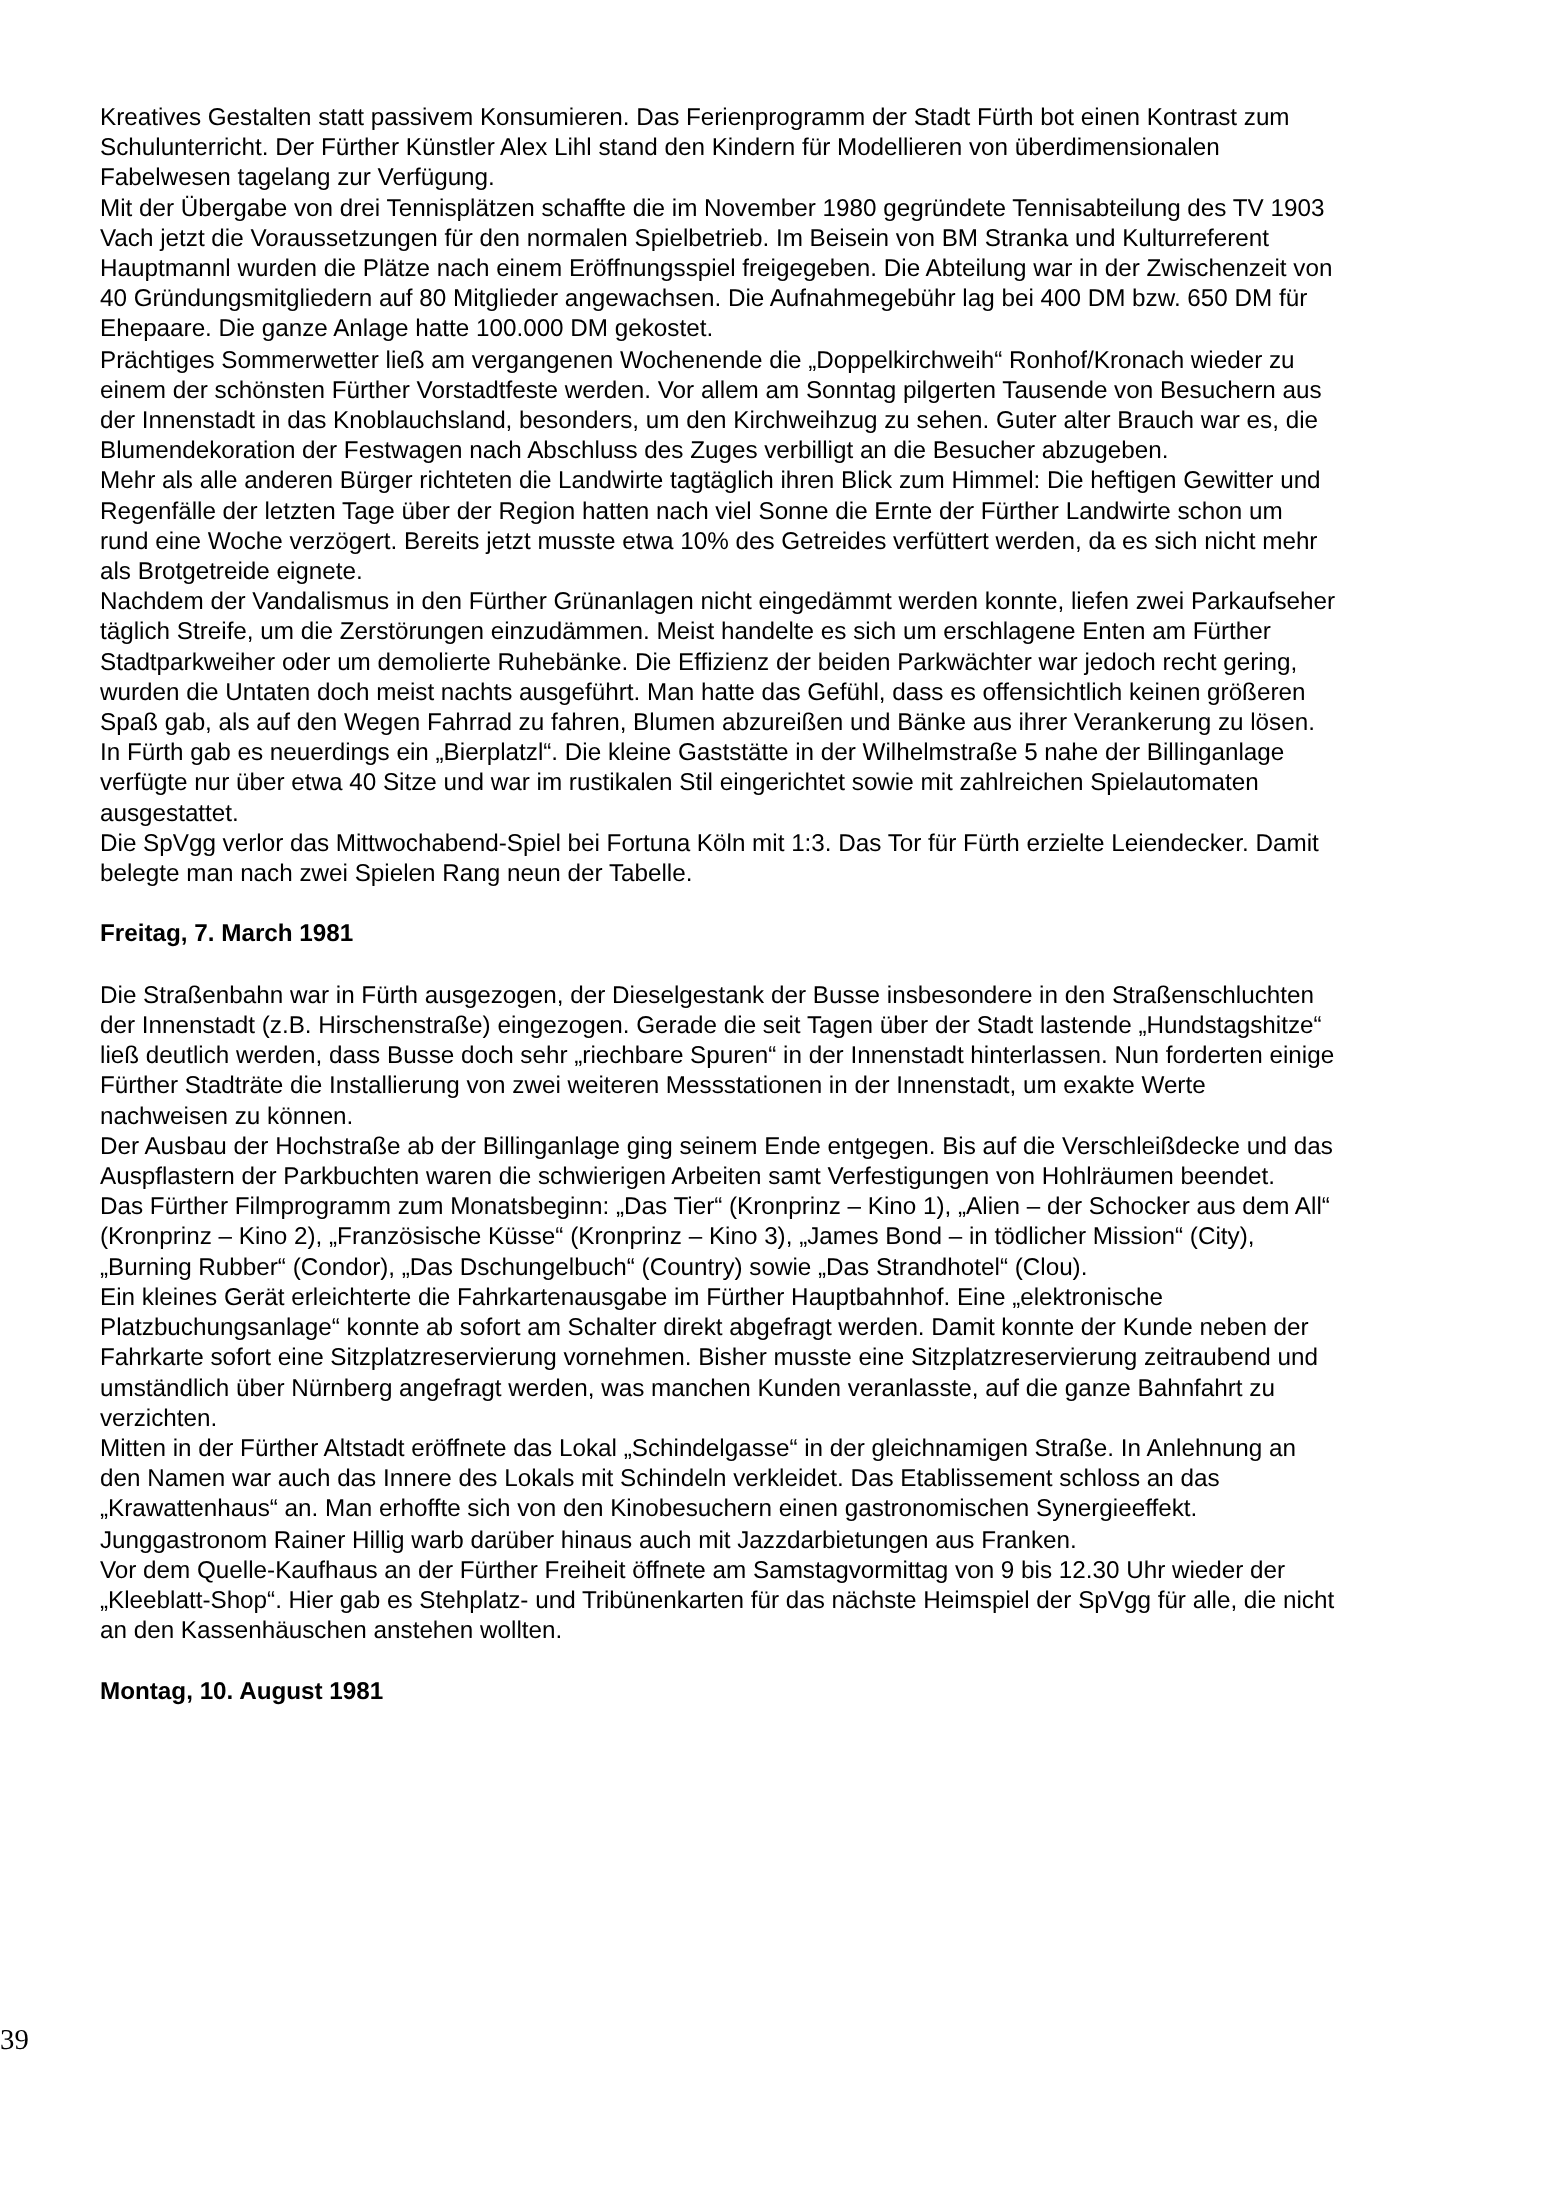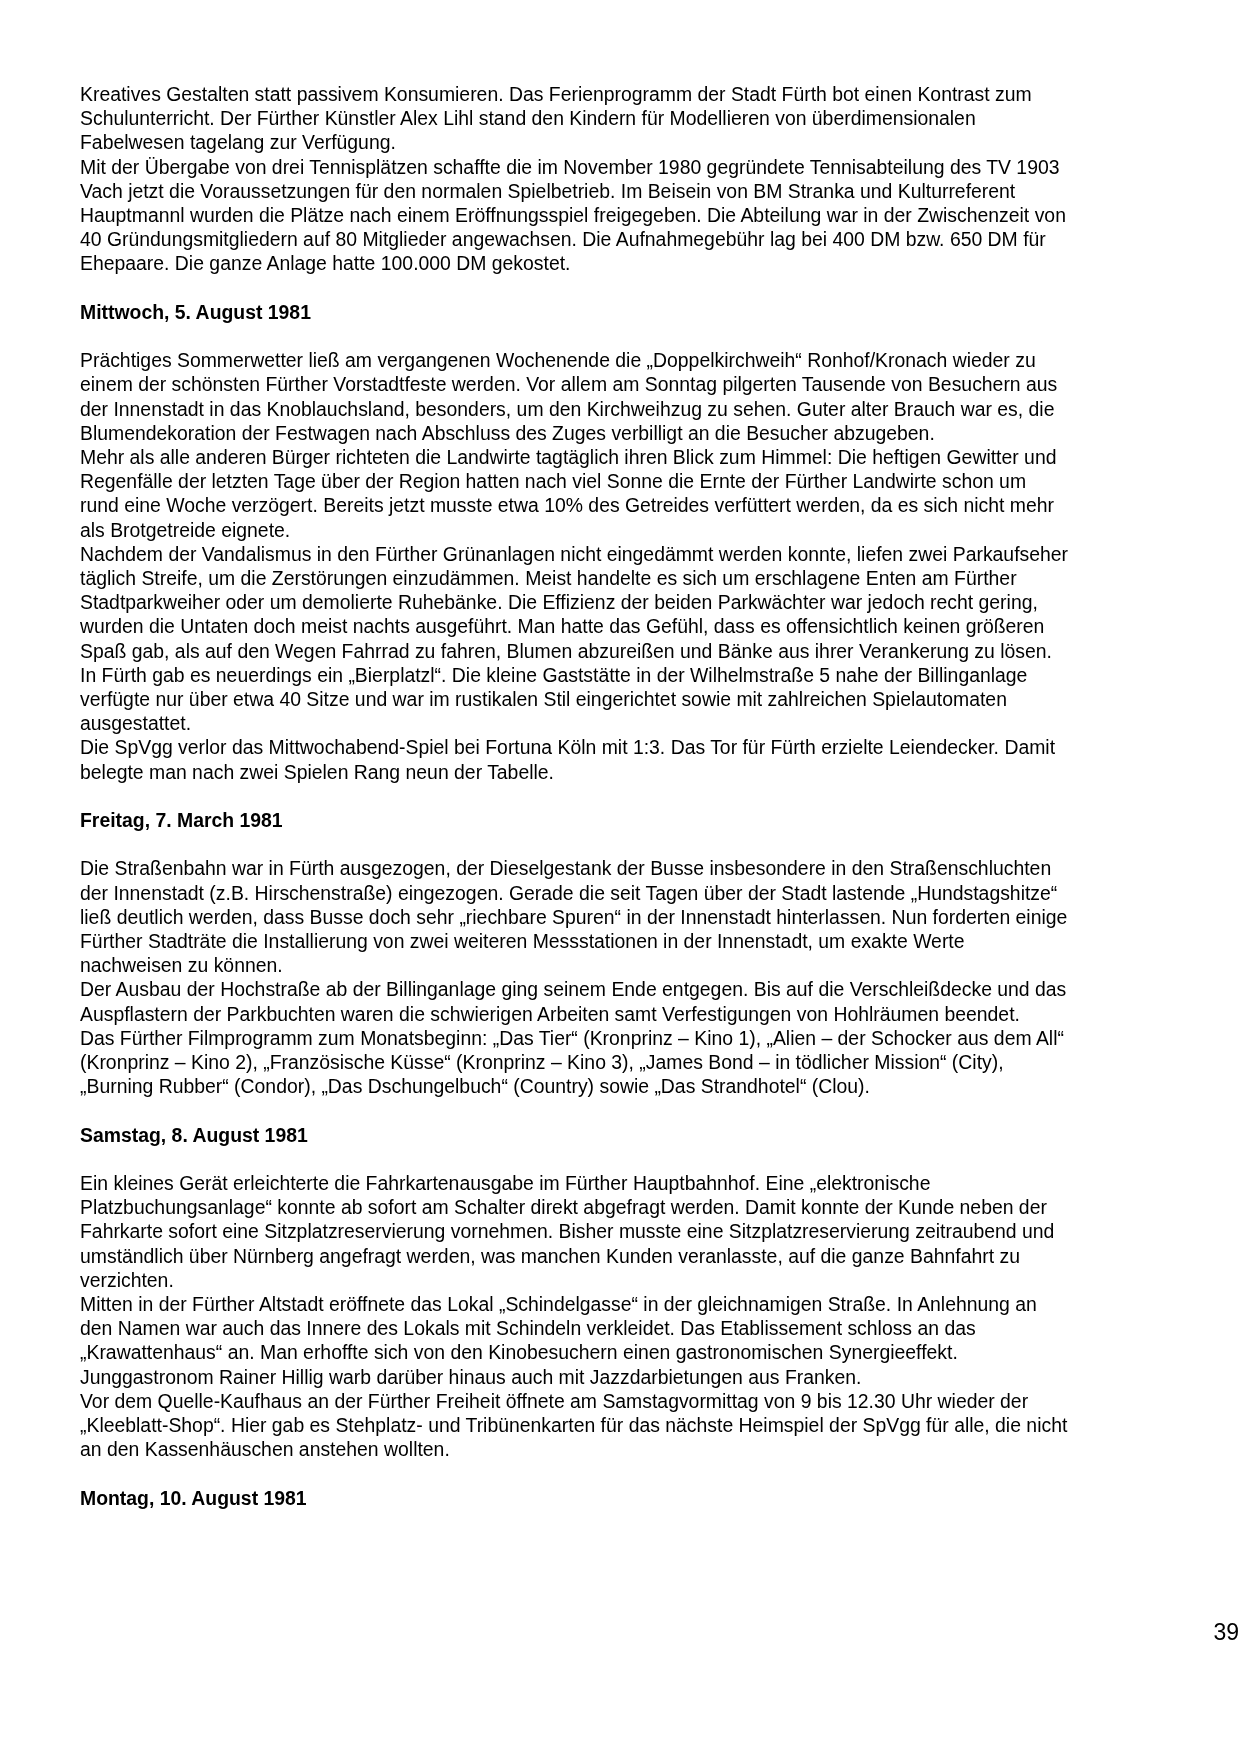--- a/index.html
+++ b/index.html
@@ -41,41 +41,40 @@
   .heading {
     font-weight: bold;
     white-space: pre-line;
     margin: 24.2px 0 24.2px 0;
   }
   .page-number {
     position: absolute;
     left: 0;
     top: 1618px;
     width: 1239px;
-    text-align: right;
-    font-family: Liberation Sans, sans-serif;
+    text-align: left;
+    font-family: Liberation Serif, serif;
     font-size: 23px;
     line-height: 28px;
     color: #000000;
   }
 </style>
 </head>
 <body>
 
 <div class="page">
   <div class="content">
     <p class="paragraph">Kreatives Gestalten statt passivem Konsumieren. Das Ferienprogramm der Stadt Fürth bot einen Kontrast zum
 Schulunterricht. Der Fürther Künstler Alex Lihl stand den Kindern für Modellieren von überdimensionalen
 Fabelwesen tagelang zur Verfügung.
 Mit der Übergabe von drei Tennisplätzen schaffte die im November 1980 gegründete Tennisabteilung des TV 1903
 Vach jetzt die Voraussetzungen für den normalen Spielbetrieb. Im Beisein von BM Stranka und Kulturreferent
 Hauptmannl wurden die Plätze nach einem Eröffnungsspiel freigegeben. Die Abteilung war in der Zwischenzeit von
 40 Gründungsmitgliedern auf 80 Mitglieder angewachsen. Die Aufnahmegebühr lag bei 400 DM bzw. 650 DM für
 Ehepaare. Die ganze Anlage hatte 100.000 DM gekostet.</p>
-    <p class="heading">Mittwoch, 5. August 1981</p>
     <p class="paragraph">Prächtiges Sommerwetter ließ am vergangenen Wochenende die „Doppelkirchweih“ Ronhof/Kronach wieder zu
 einem der schönsten Fürther Vorstadtfeste werden. Vor allem am Sonntag pilgerten Tausende von Besuchern aus
 der Innenstadt in das Knoblauchsland, besonders, um den Kirchweihzug zu sehen. Guter alter Brauch war es, die
 Blumendekoration der Festwagen nach Abschluss des Zuges verbilligt an die Besucher abzugeben.
 Mehr als alle anderen Bürger richteten die Landwirte tagtäglich ihren Blick zum Himmel: Die heftigen Gewitter und
 Regenfälle der letzten Tage über der Region hatten nach viel Sonne die Ernte der Fürther Landwirte schon um
 rund eine Woche verzögert. Bereits jetzt musste etwa 10% des Getreides verfüttert werden, da es sich nicht mehr
 als Brotgetreide eignete.</p>
     <p class="paragraph">Nachdem der Vandalismus in den Fürther Grünanlagen nicht eingedämmt werden konnte, liefen zwei Parkaufseher
 täglich Streife, um die Zerstörungen einzudämmen. Meist handelte es sich um erschlagene Enten am Fürther
@@ -91,21 +90,20 @@
     <p class="paragraph">Die Straßenbahn war in Fürth ausgezogen, der Dieselgestank der Busse insbesondere in den Straßenschluchten
 der Innenstadt (z.B. Hirschenstraße) eingezogen. Gerade die seit Tagen über der Stadt lastende „Hundstagshitze“
 ließ deutlich werden, dass Busse doch sehr „riechbare Spuren“ in der Innenstadt hinterlassen. Nun forderten einige
 Fürther Stadträte die Installierung von zwei weiteren Messstationen in der Innenstadt, um exakte Werte
 nachweisen zu können.
 Der Ausbau der Hochstraße ab der Billinganlage ging seinem Ende entgegen. Bis auf die Verschleißdecke und das
 Auspflastern der Parkbuchten waren die schwierigen Arbeiten samt Verfestigungen von Hohlräumen beendet.
 Das Fürther Filmprogramm zum Monatsbeginn: „Das Tier“ (Kronprinz – Kino 1), „Alien – der Schocker aus dem All“
 (Kronprinz – Kino 2), „Französische Küsse“ (Kronprinz – Kino 3), „James Bond – in tödlicher Mission“ (City),
 „Burning Rubber“ (Condor), „Das Dschungelbuch“ (Country) sowie „Das Strandhotel“ (Clou).</p>
-    <p class="heading">Samstag, 8. August 1981</p>
     <p class="paragraph">Ein kleines Gerät erleichterte die Fahrkartenausgabe im Fürther Hauptbahnhof. Eine „elektronische
 Platzbuchungsanlage“ konnte ab sofort am Schalter direkt abgefragt werden. Damit konnte der Kunde neben der
 Fahrkarte sofort eine Sitzplatzreservierung vornehmen. Bisher musste eine Sitzplatzreservierung zeitraubend und
 umständlich über Nürnberg angefragt werden, was manchen Kunden veranlasste, auf die ganze Bahnfahrt zu
 verzichten.
 Mitten in der Fürther Altstadt eröffnete das Lokal „Schindelgasse“ in der gleichnamigen Straße. In Anlehnung an
 den Namen war auch das Innere des Lokals mit Schindeln verkleidet. Das Etablissement schloss an das
 „Krawattenhaus“ an. Man erhoffte sich von den Kinobesuchern einen gastronomischen Synergieeffekt.
 Junggastronom Rainer Hillig warb darüber hinaus auch mit Jazzdarbietungen aus Franken.
 Vor dem Quelle-Kaufhaus an der Fürther Freiheit öffnete am Samstagvormittag von 9 bis 12.30 Uhr wieder der

